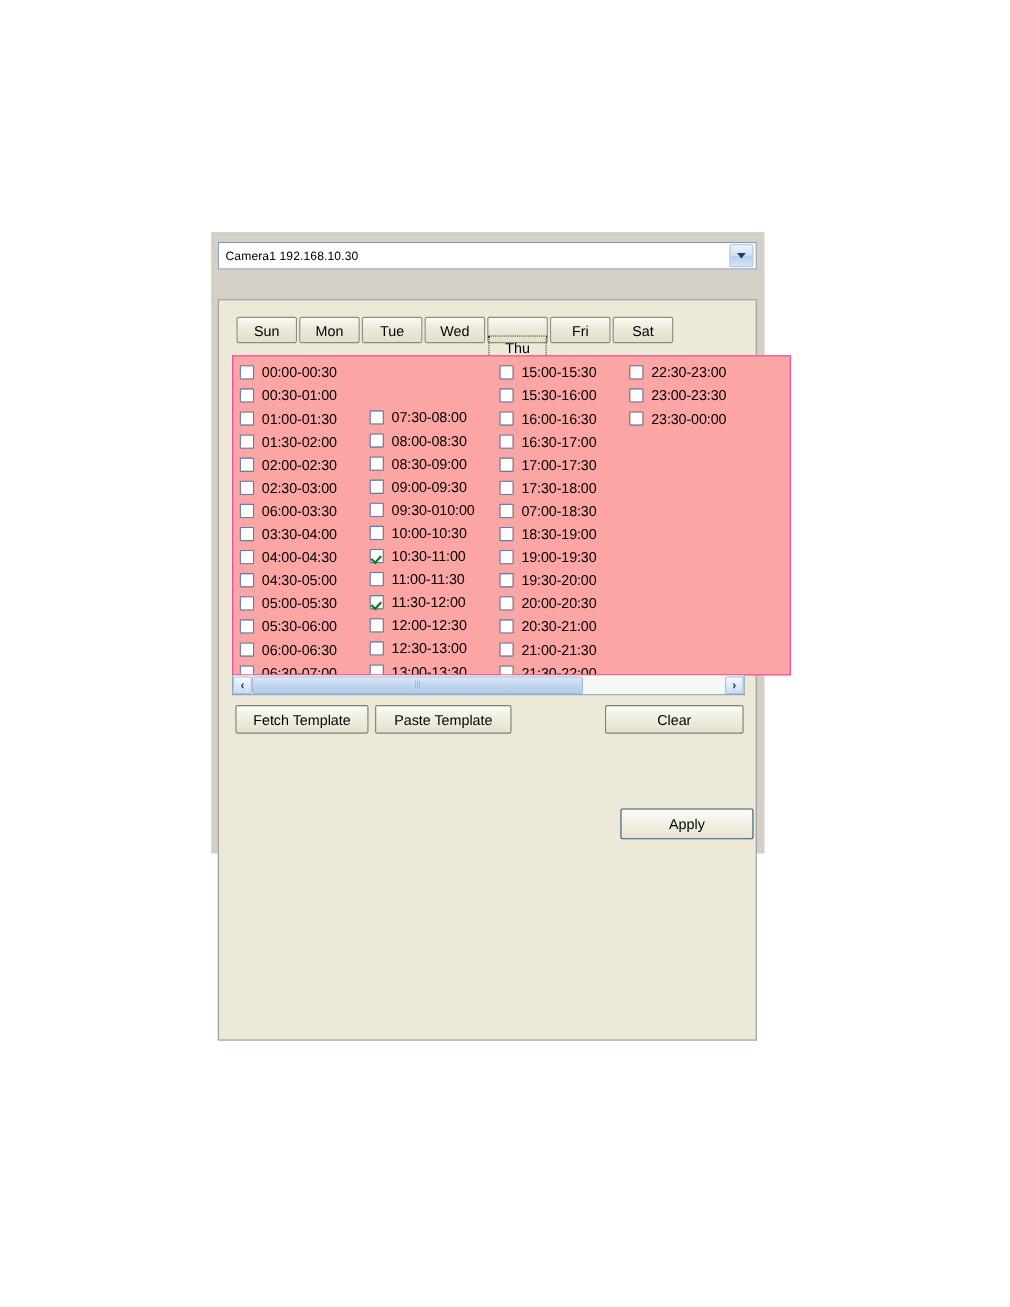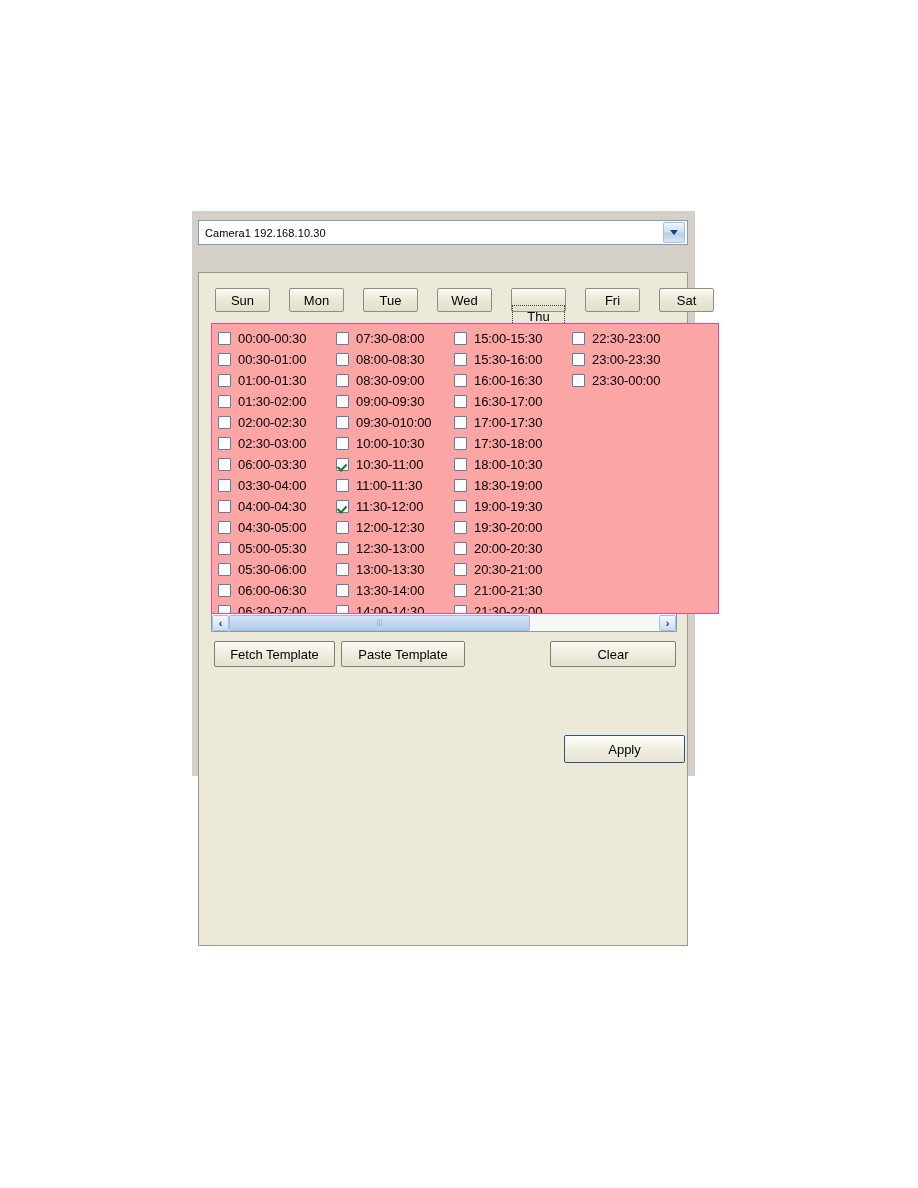--- a/index.html
+++ b/index.html
@@ -76,21 +76,21 @@
 
   
   .panel{
     position:absolute;left:6px;top:61px;width:490px;height:674px;
     background:#ece9d8;
     border:1px solid #9a9a8c;
     box-sizing:border-box;
   }
 
   
-  .daybar{position:absolute;left:16px;top:15px;display:flex;gap:17px;}
+  .daybar{position:absolute;left:16px;top:15px;display:flex;gap:0;}
   .daybtn{
     width:55px;height:24px;margin-right:2px;
     background:linear-gradient(to bottom,#fbfbf6 0%,#ece9d8 45%,#e3dfcc 100%);
     border:1px solid #8e8e7a;
     border-radius:2px;
     font-size:13px;color:#000;
     display:flex;align-items:center;justify-content:center;
     box-sizing:border-box;
   }
   .daybtn .inner{
@@ -103,21 +103,21 @@
   .listbox{
     position:absolute;left:12px;top:50px;width:508px;height:291px;
     background:#fca5a5;
     border:1px solid #ec4899;
     box-sizing:border-box;
     overflow:hidden;
   }
   .cols{position:absolute;left:0;top:4px;width:100%;height:278px;}
   .col{position:absolute;top:0;width:118px;}
   .col0{left:6px;}
-  .col1{left:124px;}
+  .col1{left:124px;margin-top:41px;}
   .col2{left:242px;}
   .col3{left:360px;}
   .item{
     height:21px;display:flex;align-items:center;
     font-size:13px;color:#000;
     font-family:"Liberation Sans", sans-serif;
   }
   .cb{
     width:13px;height:13px;margin-right:7px;flex:none;
     background:linear-gradient(135deg,#f4f4f4 0%,#ffffff 55%,#fdfdfd 100%);
@@ -365,21 +365,21 @@
             <div class="item">
               <span class="cb"></span>
               <span class="itemlabel">17:00-17:30</span>
             </div>
             <div class="item">
               <span class="cb"></span>
               <span class="itemlabel">17:30-18:00</span>
             </div>
             <div class="item">
               <span class="cb"></span>
-              <span class="itemlabel">18:00-10:30</span>
+              <span class="itemlabel">07:00-18:30</span>
             </div>
             <div class="item">
               <span class="cb"></span>
               <span class="itemlabel">18:30-19:00</span>
             </div>
             <div class="item">
               <span class="cb"></span>
               <span class="itemlabel">19:00-19:30</span>
             </div>
             <div class="item">

